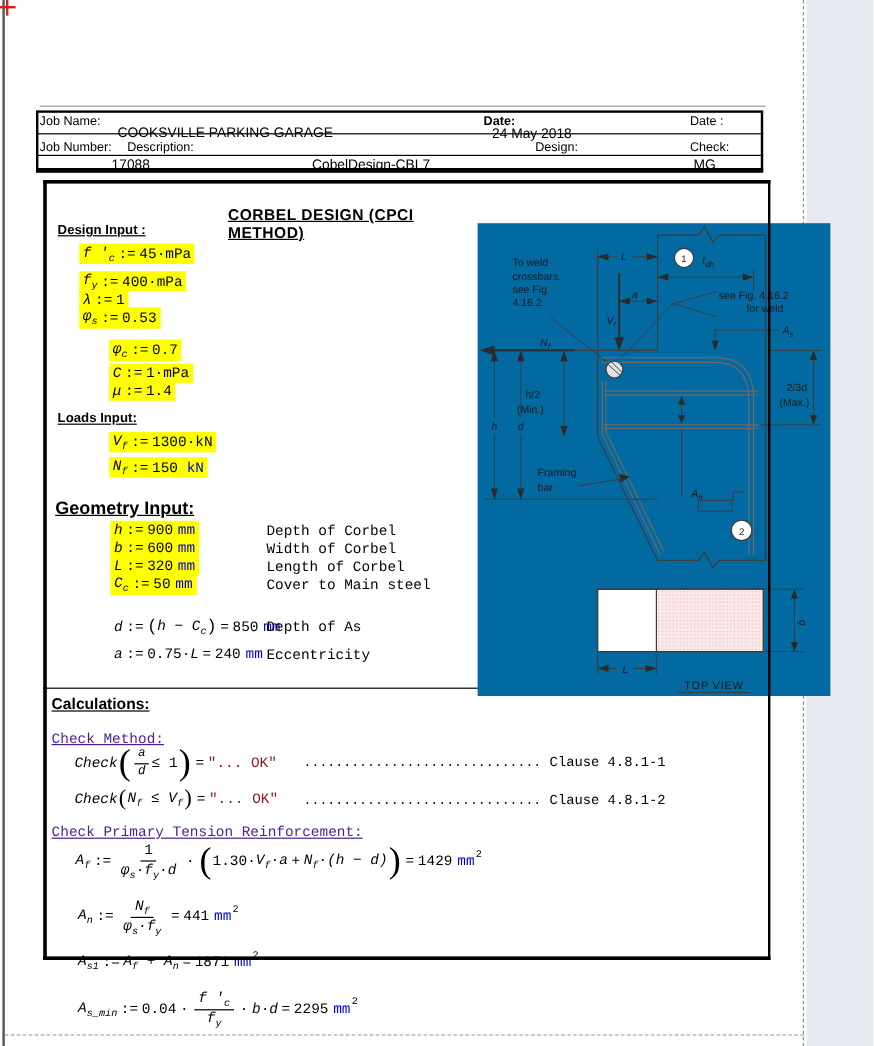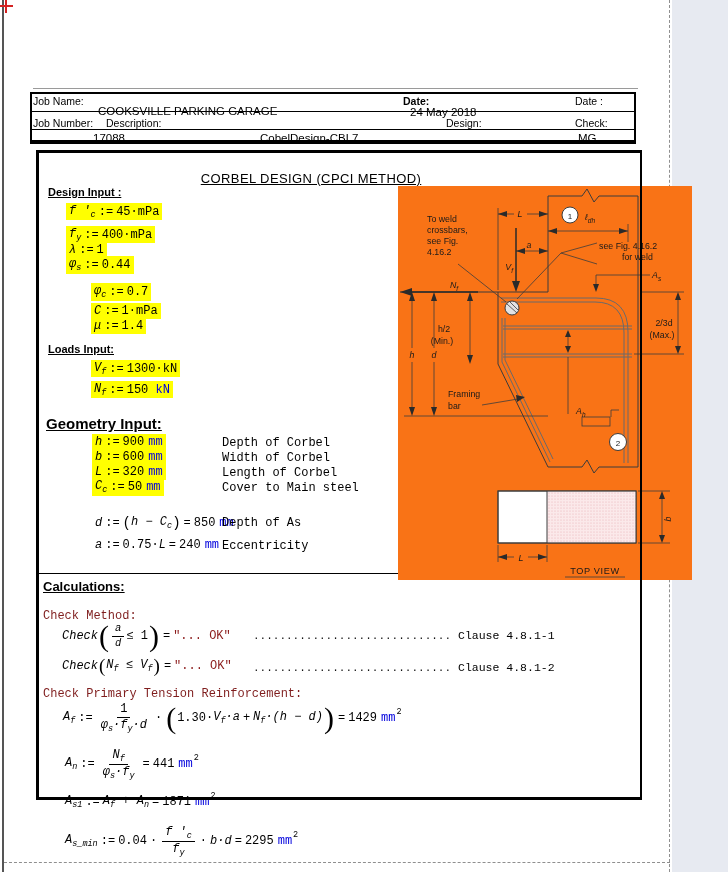--- a/index.html
+++ b/index.html
@@ -16,21 +16,21 @@
   .blue{color:#0000dd}
   .maroon{color:#8b1a1a}
   .frac{display:inline-flex;flex-direction:column;align-items:center;margin:0 2px}
   .frac .fnum{border-bottom:1px solid #000;padding:0 3px;line-height:1.25;white-space:pre}
   .frac .fden{padding:0 3px;line-height:1.25;white-space:pre}
   .f10{font-size:10.5px}
   .bigp{font-family:"Liberation Serif",serif;font-size:30px;font-weight:300;line-height:.8;margin:0 1px}
   .medp{font-family:"Liberation Serif",serif;font-size:19px;font-weight:300;line-height:.8;margin:0 1px}
   .hdg{position:absolute;font-family:Liberation Sans, sans-serif;font-weight:bold;
        text-decoration:underline;color:#000}
-  .chdg{position:absolute;font:12px "Liberation Mono",monospace;color:#7f1d1d}
+  .chdg{position:absolute;font:12px "Liberation Mono",monospace;text-decoration:underline;color:#4c1d95}
   .desc{position:absolute;font:12px "Liberation Mono",monospace;color:#000;white-space:pre}
   .dots{position:absolute;font:11px "Liberation Mono",monospace;color:#111;letter-spacing:0}
   .clause{position:absolute;font:11.5px "Liberation Mono",monospace;color:#000}
   .hline{position:absolute;background:#000}
   .tbl-label{position:absolute;font:10.5px "Liberation Sans",sans-serif;color:#000}
   .tbl-value{position:absolute;font:11.5px "Liberation Sans",sans-serif;color:#000}
 </style>
 </head>
 <body>
 
@@ -53,36 +53,36 @@
 <span class="tbl-value" style="left:98px;top:105px">COOKSVILLE PARKING GARAGE</span>
 <span class="tbl-value" style="left:410px;top:106px">24 May 2018</span>
 <span class="tbl-label" style="left:33px;top:117px">Job Number:</span>
 <span class="tbl-label" style="left:106px;top:117px">Description:</span>
 <span class="tbl-label" style="left:446px;top:117px">Design:</span>
 <span class="tbl-label" style="left:575px;top:117px">Check:</span>
 <span class="tbl-value" style="left:93px;top:132px">17088</span>
 <span class="tbl-value" style="left:260px;top:132px">CobelDesign-CBL7</span>
 <span class="tbl-value" style="left:578px;top:132px">MG</span>
 
-<div class="abs sans" style="left:200px;top:171px;width:222px;text-align:center;font-weight:normal;font-size:13px;
+<div class="abs sans" style="left:190px;top:171px;width:222px;text-align:left;font-weight:bold;font-size:13px;
             text-decoration:underline;letter-spacing:.4px">CORBEL DESIGN (CPCI METHOD)</div>
 
 <div class="hdg" style="left:48px;top:186px;font-size:11px">Design Input :</div>
 
 <div class="mrow" style="left:66px;top:203px;height:17px">
   <span class="hl"><span class="it">f '<sub class="msub">c</sub></span><span class="op">:=</span><span>45</span><span>·</span><span>mPa</span></span>
 </div>
 <div class="mrow" style="left:66px;top:226px;height:17px">
   <span class="hl"><span class="it">f<sub class="msub">y</sub></span><span class="op">:=</span><span>400</span><span>·</span><span>mPa</span></span>
 </div>
 <div class="mrow" style="left:66px;top:242px;height:15px">
   <span class="hl"><span class="it">λ</span><span class="op">:=</span><span>1</span></span>
 </div>
 <div class="mrow" style="left:66px;top:257px;height:16px">
-  <span class="hl"><span class="it">φ<sub class="msub">s</sub></span><span class="op">:=</span><span>0.44</span></span>
+  <span class="hl"><span class="it">φ<sub class="msub">s</sub></span><span class="op">:=</span><span>0.53</span></span>
 </div>
 <div class="mrow" style="left:91px;top:284px;height:16px">
   <span class="hl"><span class="it">φ<sub class="msub">c</sub></span><span class="op">:=</span><span>0.7</span></span>
 </div>
 <div class="mrow" style="left:91px;top:303px;height:16px">
   <span class="hl"><span class="it">C</span><span class="op">:=</span><span>1</span><span>·</span><span>mPa</span></span>
 </div>
 <div class="mrow" style="left:91px;top:318px;height:16px">
   <span class="hl"><span class="it">μ</span><span class="op">:=</span><span>1.4</span></span>
 </div>
@@ -195,21 +195,21 @@
   <span class="op">·</span>
   <span class="frac"><span class="fnum it">f '<sub class="msub">c</sub></span><span class="fden it">f<sub class="msub">y</sub></span></span>
   <span class="op">·</span>
   <span class="it">b·d</span>
   <span class="op">=</span>
   <span>2295</span>
   <span class="blue" style="margin-left:4px">mm</span>
   <span class="supv">2</span>
 </div>
 
-<div class="abs" style="left:398px;top:186px;width:294px;height:394px;background:#f97316;z-index:3">
+<div class="abs" style="left:398px;top:186px;width:294px;height:394px;background:#0369a1;z-index:3">
 <svg width="294" height="394" viewBox="0 0 294 394" xmlns="http://www.w3.org/2000/svg">
   <defs>
     <pattern id="pk" width="3" height="3" patternUnits="userSpaceOnUse">
       <rect width="3" height="3" fill="#fbe9ea"></rect>
       <circle cx="1" cy="1" r="0.5" fill="#e5a6ad"></circle>
     </pattern>
   </defs>
 
   <g stroke="#3c3c3c" stroke-width="1" fill="none">
     <path d="M150,10 h34 l5,-7 l7,13 l5,-6 h39"></path>

